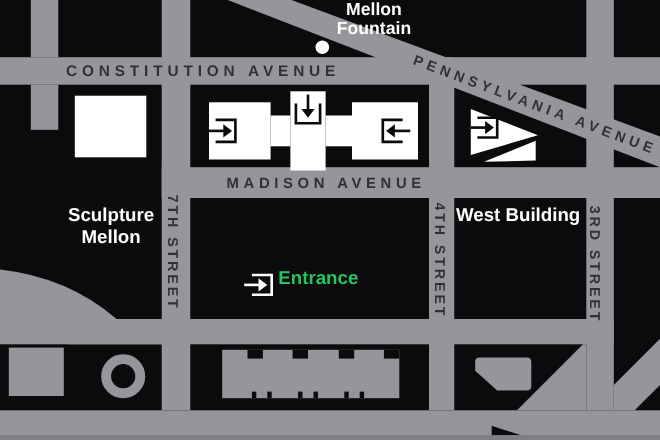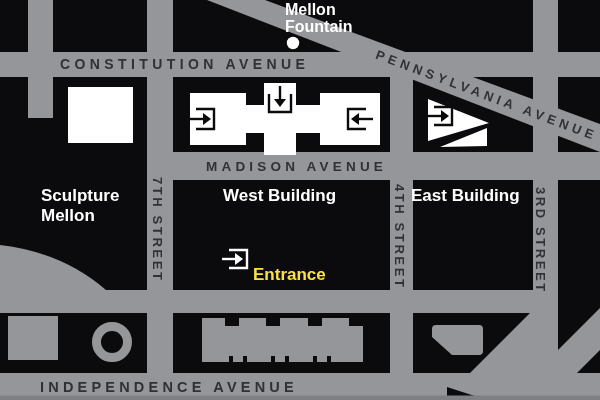--- a/index.html
+++ b/index.html
@@ -4,36 +4,36 @@
 <style>
   html,body{margin:0;padding:0;background:#222;}
   .stage{
     position:relative;width:600px;height:400px;overflow:hidden;
     background:#0b0b0d;
     font-family:"Liberation Sans","DejaVu Sans",sans-serif;
   }
   .stage svg{position:absolute;left:0;top:0;}
   .lbl{position:absolute;font-weight:bold;white-space:nowrap;}
   .street{color:#303136;}
-  .place{color:#ffffff;text-align:left;white-space:normal;}
+  .place{color:#ffffff;text-align:center;white-space:normal;}
   .constitution{left:36px;top:56px;font-size:14px;letter-spacing:4.4px;margin-left:24px;}
   .pennsylvania{left:379px;top:47px;font-size:13px;letter-spacing:4.2px;
     transform:rotate(20.5deg);transform-origin:0 0;}
   .madison{left:206px;top:159px;font-size:13.5px;letter-spacing:4.2px;}
   .independence{left:40px;top:379px;font-size:14.5px;letter-spacing:4.2px;}
   .vstreet{writing-mode:vertical-rl;text-orientation:mixed;
     font-size:13px;letter-spacing:2.6px;}
   .seventh{left:150px;top:177px;}
   .fourth{left:392px;top:184px;}
   .third{left:533px;top:187px;}
   .mellon{left:285px;top:2px;width:110px;font-size:16px;line-height:16.5px;}
   .sculpture{left:41px;top:186px;width:120px;font-size:17px;line-height:20px;}
   .westb{left:223px;top:186px;width:120px;font-size:17px;line-height:20px;}
   .eastb{left:411px;top:186px;width:120px;font-size:17px;line-height:20px;}
-  .entrance{left:253px;top:266px;font-size:17px;line-height:18px;color:#fde047;}
+  .entrance{left:253px;top:244px;font-size:17px;line-height:18px;color:#22c55e;}
 </style>
 </head>
 <body>
 
 <div class="stage">
 
   <svg width="600" height="400" viewBox="0 0 600 400">
 
     <g fill="#95969a">
       <rect x="0" y="52" width="600" height="25"></rect>
@@ -115,24 +115,22 @@
     <g stroke="#ffffff" stroke-width="2.4" fill="none">
       <path d="M229,250 H247 V268 H229"></path>
       <line x1="222" y1="259" x2="236" y2="259"></line>
       <polygon points="235,253 243,259 235,265" fill="#ffffff" stroke="none"></polygon>
     </g>
   </svg>
 
   <div class="lbl street constitution">CONSTITUTION AVENUE</div>
   <div class="lbl street pennsylvania">PENNSYLVANIA AVENUE</div>
   <div class="lbl street madison">MADISON AVENUE</div>
-  <div class="lbl street independence">INDEPENDENCE AVENUE</div>
   <div class="lbl street vstreet seventh">7TH STREET</div>
   <div class="lbl street vstreet fourth">4TH STREET</div>
   <div class="lbl street vstreet third">3RD STREET</div>
 
   <div class="lbl place mellon">Mellon Fountain</div>
   <div class="lbl place sculpture">Sculpture Mellon</div>
-  <div class="lbl place westb">West Building</div>
-  <div class="lbl place eastb">East Building</div>
+  <div class="lbl place eastb">West Building</div>
   <div class="lbl entrance">Entrance</div>
 
 </div>
 
 </body></html>

